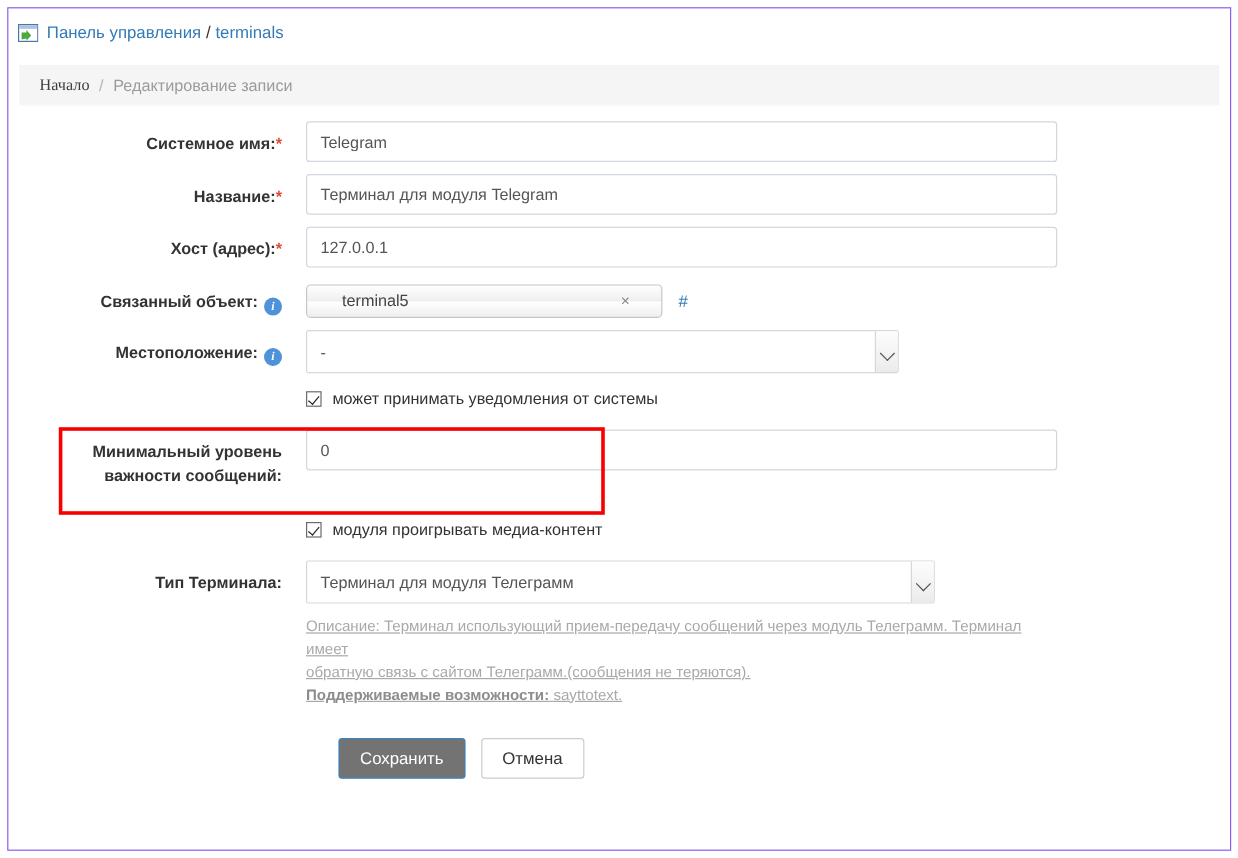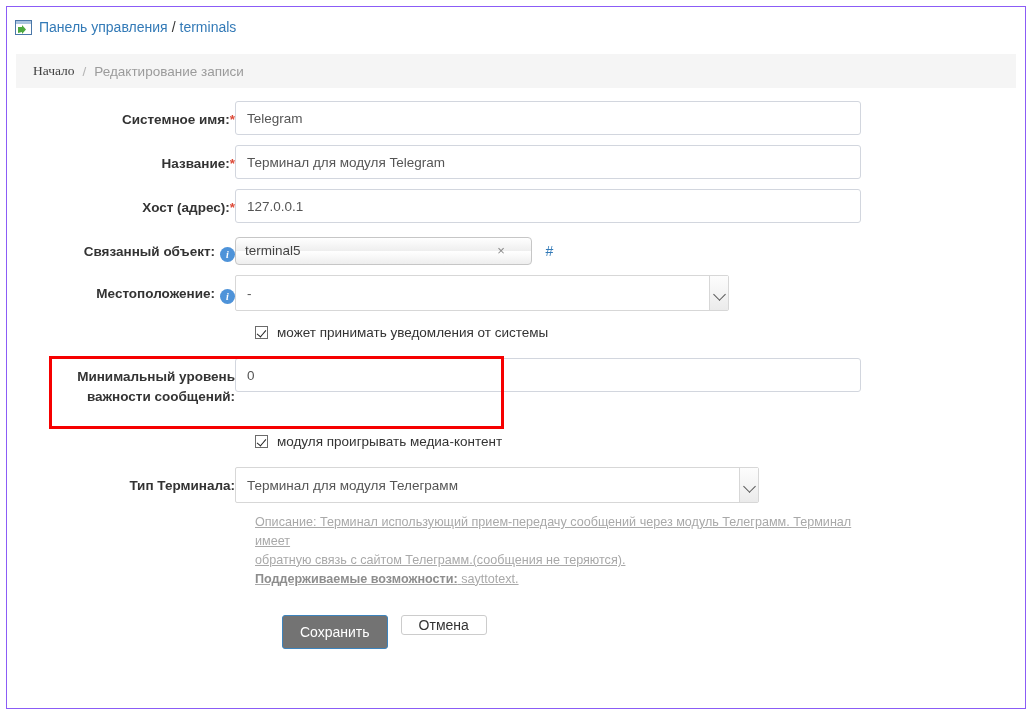--- a/index.html
+++ b/index.html
@@ -66,21 +66,21 @@
     flex: 0 0 228px;
     text-align: right;
     font-weight: bold;
     font-size: 13.5px;
     color: #333;
     padding-top: 9px;
     padding-right: 0;
     line-height: 1.45;
   }
   .lbl .req { color: #dd4b39; font-weight: bold; }
-  .ctrl { }
+  .ctrl { margin-left: 20px; }
 
   .txt {
     width: 626px;
     height: 34px;
     border: 1px solid #d2d6de;
     border-radius: 3px;
     background: #fff;
     color: #555;
     font-size: 13.5px;
     padding: 0 11px;
@@ -108,20 +108,21 @@
   
   .s2 {
     display: inline-flex;
     align-items: flex-end;
     width: 297px;
     height: 28px;
     border: 1px solid #c6c6c6;
     border-radius: 4px;
     background: linear-gradient(#fff 0%, #eee 50%, #fff 52%, #eee 100%);
     vertical-align: middle;
+    padding-left: 20px;
   }
   .s2-text {
     flex: 1 1 auto;
     font-size: 13.5px;
     color: #444;
     line-height: 26px;
     padding-left: 9px;
     overflow: hidden;
     white-space: nowrap;
   }
@@ -255,21 +256,21 @@
     border-radius: 3px;
     font-family: "Liberation Sans", sans-serif;
     cursor: pointer;
   }
   .btn-cancel {
     background: #fff;
     border: 1px solid #ccc;
     color: #333;
     font-size: 14px;
     padding: 0 17px;
-    height: 20px;
+    height: 34px;
     border-radius: 3px;
     font-family: "Liberation Sans", sans-serif;
     cursor: pointer;
   }
 </style>
 </head>
 <body>
 
 <div class="page-frame">
 

